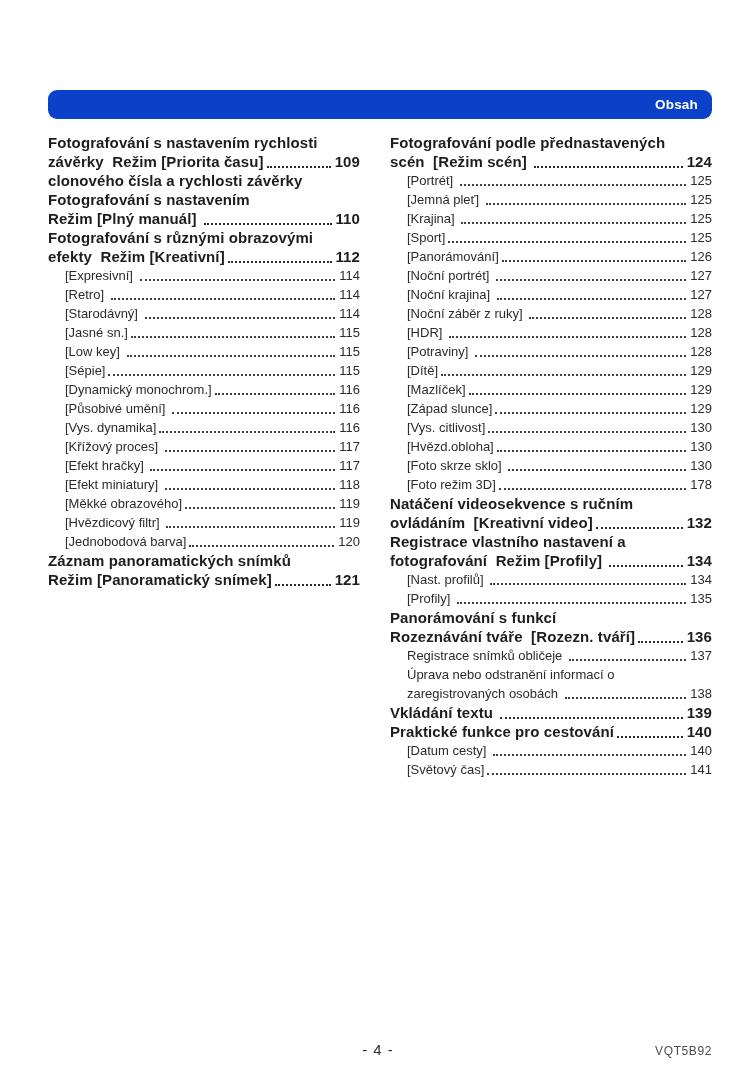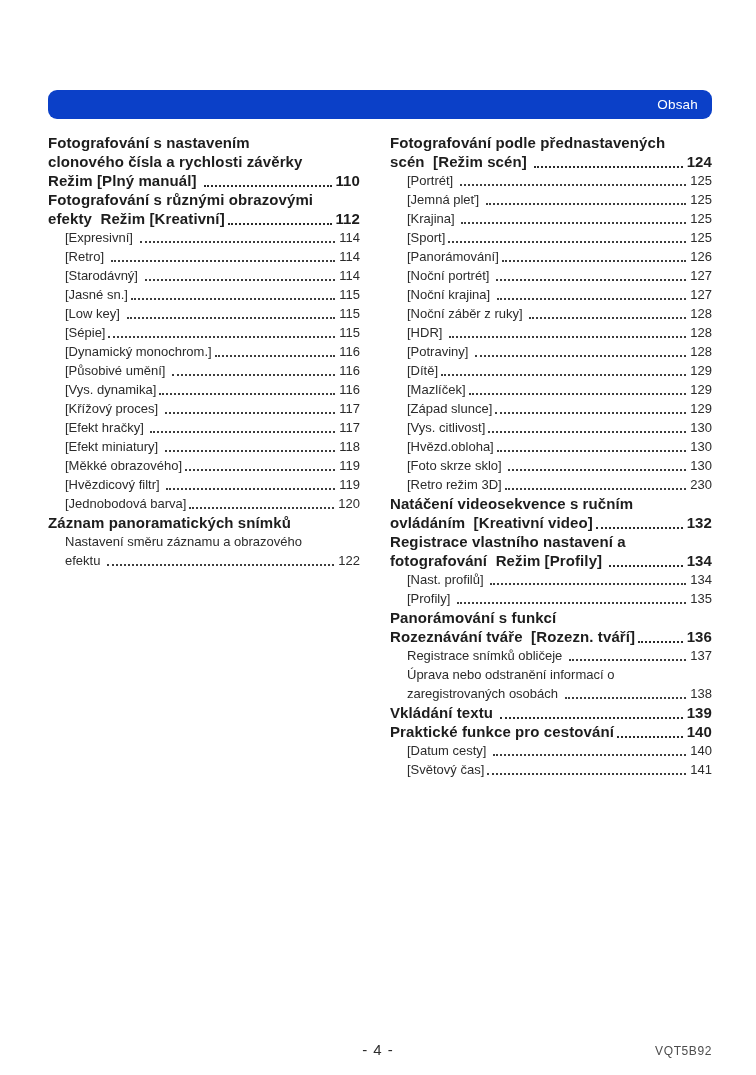--- a/index.html
+++ b/index.html
@@ -4,21 +4,21 @@
 <style>
   html,body { margin:0; padding:0; background:#ffffff; }
   .page {
     position:relative; width:756px; height:1075px; background:#ffffff;
     font-family:"Liberation Sans", sans-serif; overflow:hidden;
     -webkit-font-smoothing:antialiased;
   }
   .header-bar {
     position:absolute; left:48px; top:90px; width:664px; height:29px;
     border-radius:9px; box-sizing:border-box;
-    display:flex; align-items:center; justify-content:flex-end; padding-right:14px;
+    display:flex; align-items:center; justify-content:flex-end; padding-right:14px;font-weight:bold;
   }
   .header-title { color:#ffffff; font-size:13.5px; letter-spacing:0.2px; }
 
   .toc { position:absolute; left:48px; top:133px; width:664px; display:flex; }
   .col { box-sizing:border-box; }
   .col-left  { width:312px; margin-right:30px; }
   .col-right { width:322px; }
 
   .entry { margin:0; }
   .entry.main {
@@ -52,22 +52,26 @@
 
 <div class="page">
 
   <div class="header-bar" style="background: rgb(11, 64, 200);">
     <span class="header-title">Obsah</span>
   </div>
 
   <div class="toc">
     <div class="col col-left">
         <div class="entry main">
+          <div class="line">Fotografování s nastavením rychlosti</div>
+          <div class="line lastline"><span class="t">závěrky&nbsp; Režim [Priorita času]</span><span class="dots"></span><span class="pg">109</span></div>
+        </div>
+        <div class="entry main">
+          <div class="line">clonového čísla a rychlosti závěrky</div>
           <div class="line">Fotografování s nastavením</div>
-          <div class="line">clonového čísla a rychlosti závěrky</div>
           <div class="line lastline"><span class="t">Režim [Plný manuál]&nbsp;</span><span class="dots"></span><span class="pg">110</span></div>
         </div>
         <div class="entry main">
           <div class="line">Fotografování s různými obrazovými</div>
           <div class="line lastline"><span class="t">efekty&nbsp; Režim [Kreativní]</span><span class="dots"></span><span class="pg">112</span></div>
         </div>
         <div class="entry sub">
           <div class="line lastline"><span class="t">[Expresivní]&nbsp;</span><span class="dots"></span><span class="pg">114</span></div>
         </div>
         <div class="entry sub">
@@ -107,24 +111,21 @@
           <div class="line lastline"><span class="t">[Měkké obrazového]</span><span class="dots"></span><span class="pg">119</span></div>
         </div>
         <div class="entry sub">
           <div class="line lastline"><span class="t">[Hvězdicový filtr]&nbsp;</span><span class="dots"></span><span class="pg">119</span></div>
         </div>
         <div class="entry sub">
           <div class="line lastline"><span class="t">[Jednobodová barva]</span><span class="dots"></span><span class="pg">120</span></div>
         </div>
         <div class="entry main">
           <div class="line">Záznam panoramatických snímků</div>
-        </div>
-        <div class="entry sub">
-          <div class="line">Nastavení směru záznamu a obrazového</div>
-          <div class="line lastline"><span class="t">efektu&nbsp;</span><span class="dots"></span><span class="pg">122</span></div>
+          <div class="line lastline"><span class="t">Režim [Panoramatický snímek]</span><span class="dots"></span><span class="pg">121</span></div>
         </div>
       </div>
     <div class="col col-right">
         <div class="entry main">
           <div class="line">Fotografování podle přednastavených</div>
           <div class="line lastline"><span class="t">scén&nbsp; [Režim scén]&nbsp;</span><span class="dots"></span><span class="pg">124</span></div>
         </div>
         <div class="entry sub">
           <div class="line lastline"><span class="t">[Portrét]&nbsp;</span><span class="dots"></span><span class="pg">125</span></div>
         </div>
@@ -167,21 +168,21 @@
         <div class="entry sub">
           <div class="line lastline"><span class="t">[Vys. citlivost]</span><span class="dots"></span><span class="pg">130</span></div>
         </div>
         <div class="entry sub">
           <div class="line lastline"><span class="t">[Hvězd.obloha]</span><span class="dots"></span><span class="pg">130</span></div>
         </div>
         <div class="entry sub">
           <div class="line lastline"><span class="t">[Foto skrze sklo]&nbsp;</span><span class="dots"></span><span class="pg">130</span></div>
         </div>
         <div class="entry sub">
-          <div class="line lastline"><span class="t">[Retro režim 3D]</span><span class="dots"></span><span class="pg">230</span></div>
+          <div class="line lastline"><span class="t">[Foto režim 3D]</span><span class="dots"></span><span class="pg">178</span></div>
         </div>
         <div class="entry main">
           <div class="line">Natáčení videosekvence s ručním</div>
           <div class="line lastline"><span class="t">ovládáním&nbsp; [Kreativní video]</span><span class="dots"></span><span class="pg">132</span></div>
         </div>
         <div class="entry main">
           <div class="line">Registrace vlastního nastavení a</div>
           <div class="line lastline"><span class="t">fotografování&nbsp; Režim [Profily]&nbsp;</span><span class="dots"></span><span class="pg">134</span></div>
         </div>
         <div class="entry sub">

